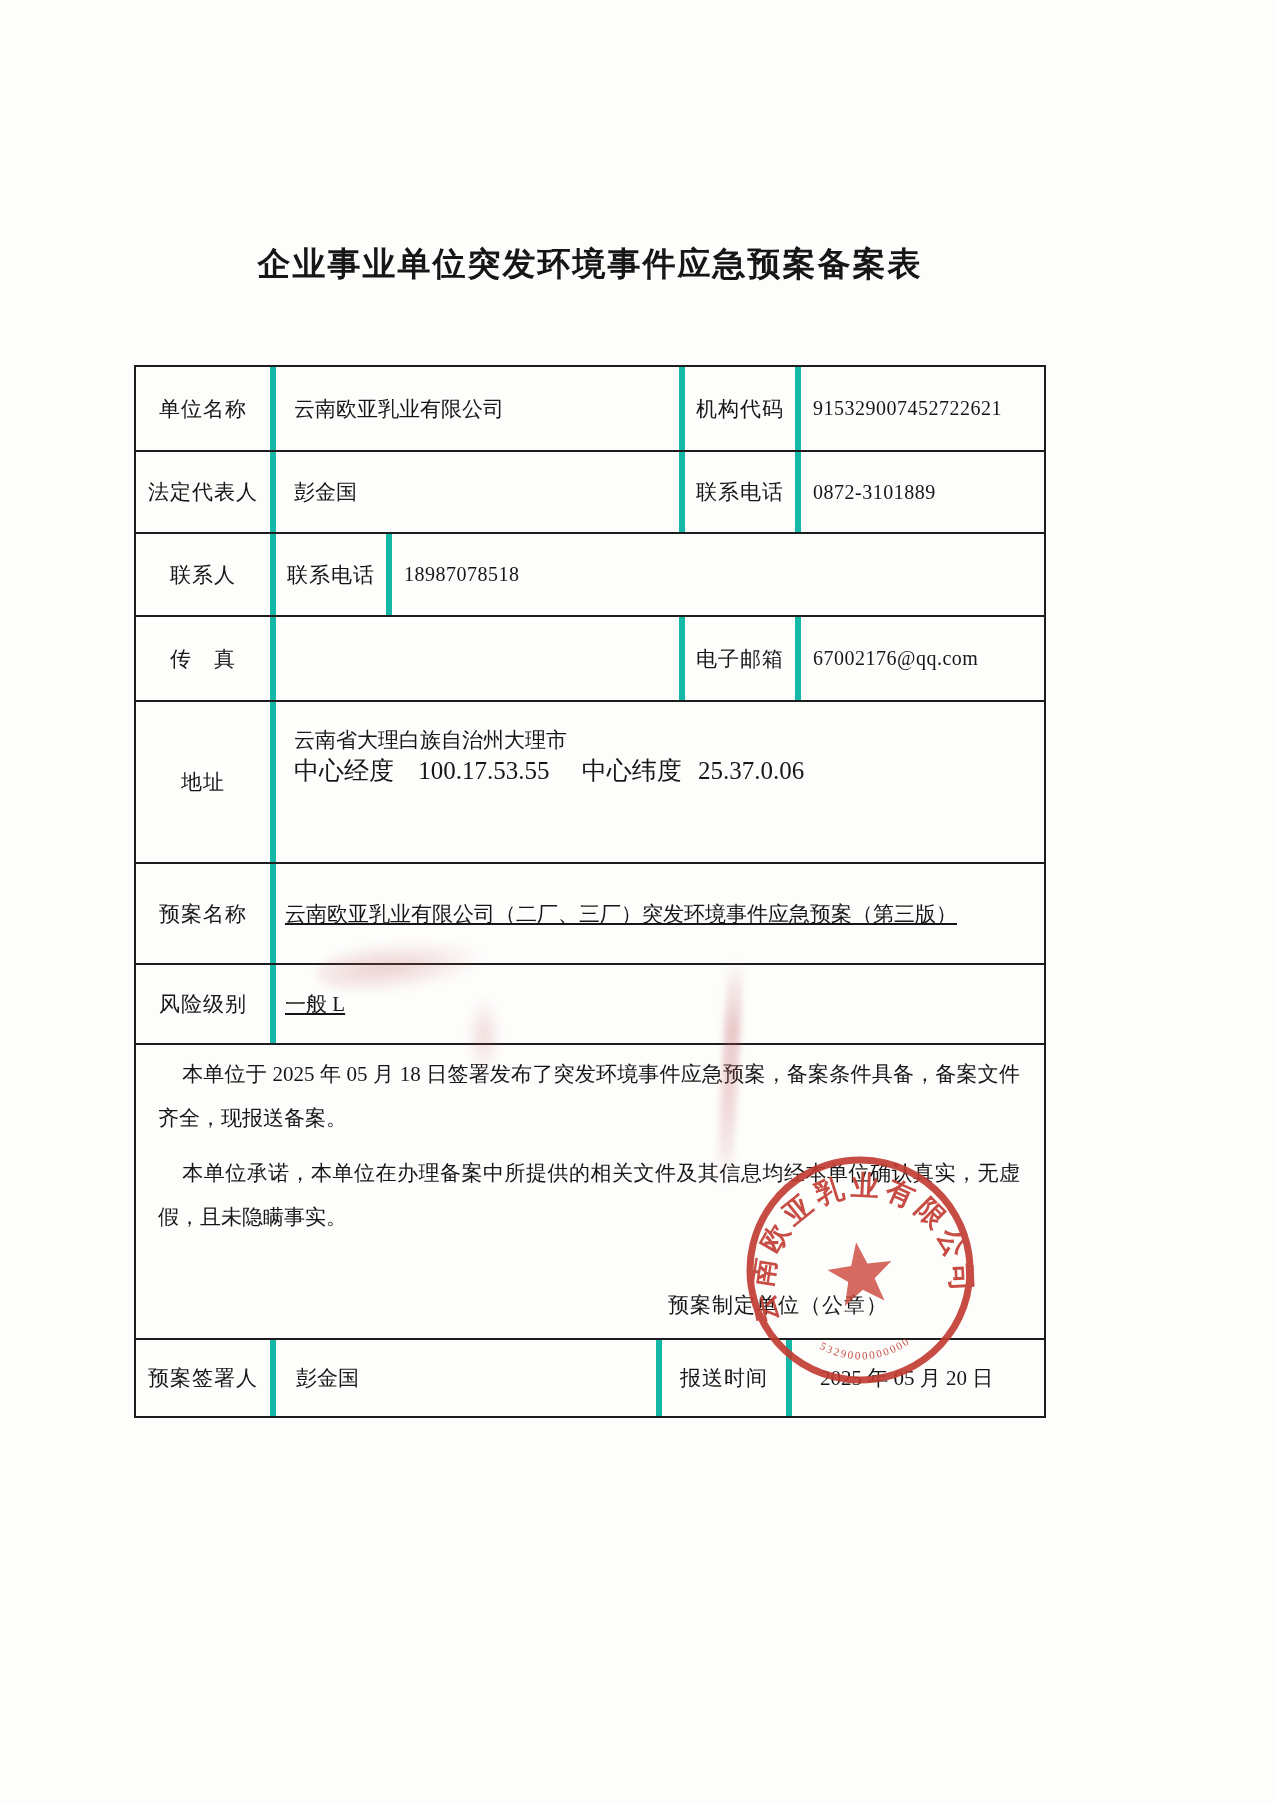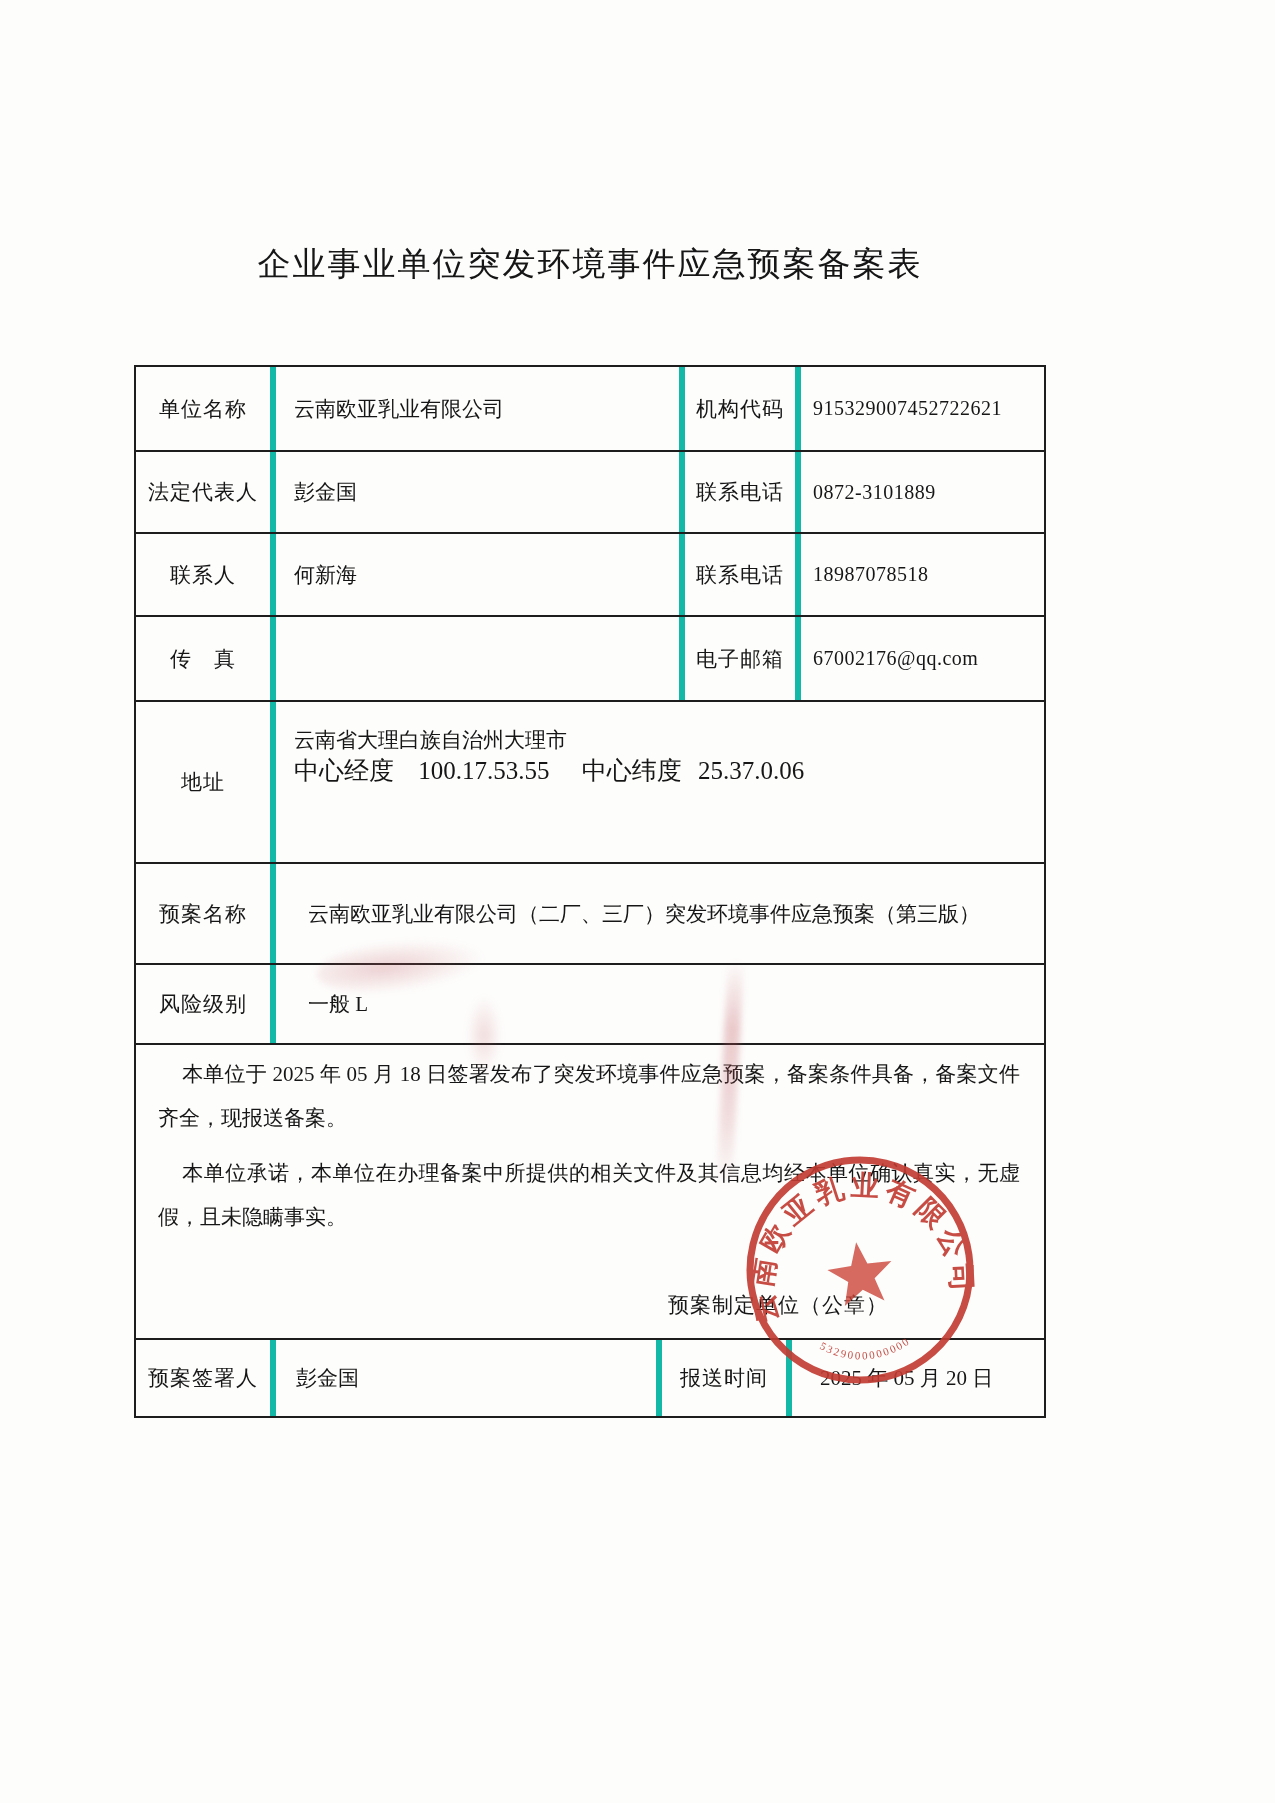--- a/index.html
+++ b/index.html
@@ -8,21 +8,21 @@
     width:1275px;height:1803px;
     margin:0 auto;
     background:#fdfdfc;
     font-family:"Liberation Serif","DejaVu Serif",serif;
     color:#161616;
     overflow:hidden;
   }
   .title{
     position:absolute;left:134px;top:242px;width:912px;
     margin:0;text-align:center;
-    font-size:33px;font-weight:400;letter-spacing:2px;
+    font-size:33px;font-weight:700;letter-spacing:2px;
   }
   .doc-table{
     position:absolute;left:134px;top:365px;width:912px;
     border:2px solid #1d1d1d;
     box-sizing:border-box;
   }
   .doc-table *{box-sizing:border-box;}
   .row{display:flex;border-bottom:2px solid #1d1d1d;}
   .row:last-child{border-bottom:none;}
   .cell{border-right:6px solid #14b8a6;display:flex;align-items:center;font-size:21px;}
@@ -34,21 +34,21 @@
   .f1{width:140px;justify-content:center;letter-spacing:1px;}
   .f2{width:386px;padding-left:20px;}
   .f3{width:130px;justify-content:center;letter-spacing:1px;}
   .f4{flex:1;padding-left:28px;font-size:21px;}
   .addr-cell{flex:1;flex-direction:column;align-items:flex-start;justify-content:flex-start;padding-left:18px;border-right:none;}
   .addr-line1{margin-top:24px;font-size:21px;}
   .addr-line2{font-size:25px;}
   .addr-line2 .sp-a{margin-left:18px;}
   .addr-line2 .sp-b{margin-left:26px;}
   .addr-line2 .sp-c{margin-left:10px;}
-  .wide-val{flex:1;padding-left:32px;border-right:none;font-size:21px;}
+  .wide-val{flex:1;padding-left:9px;border-right:none;font-size:21px;text-decoration:underline;}
   .decl-cell{flex:1;position:relative;display:block;border-right:none;padding:8px 24px 0 22px;}
   .decl-p{margin:0;font-size:21px;line-height:2.08;text-align:justify;text-indent:1.15em;}
   .decl-p.p2{margin-top:12px;}
   .seal-caption{
     position:absolute;left:532px;top:246px;
     font-size:21px;letter-spacing:1px;white-space:nowrap;
   }
   
   .seal{
     position:absolute;left:742px;top:1152px;width:236px;height:236px;
@@ -90,21 +90,20 @@
 
     <div class="row" style="height:82px">
       <div class="cell c1">法定代表人</div>
       <div class="cell c2">彭金国</div>
       <div class="cell c3">联系电话</div>
       <div class="cell c4">0872-3101889</div>
     </div>
 
     <div class="row" style="height:83px">
       <div class="cell c1">联系人</div>
-      <div class="cell c2">何新海</div>
       <div class="cell c3">联系电话</div>
       <div class="cell c4">18987078518</div>
     </div>
 
     <div class="row" style="height:85px">
       <div class="cell c1">传　真</div>
       <div class="cell c2"></div>
       <div class="cell c3">电子邮箱</div>
       <div class="cell c4">67002176@qq.com</div>
     </div>

